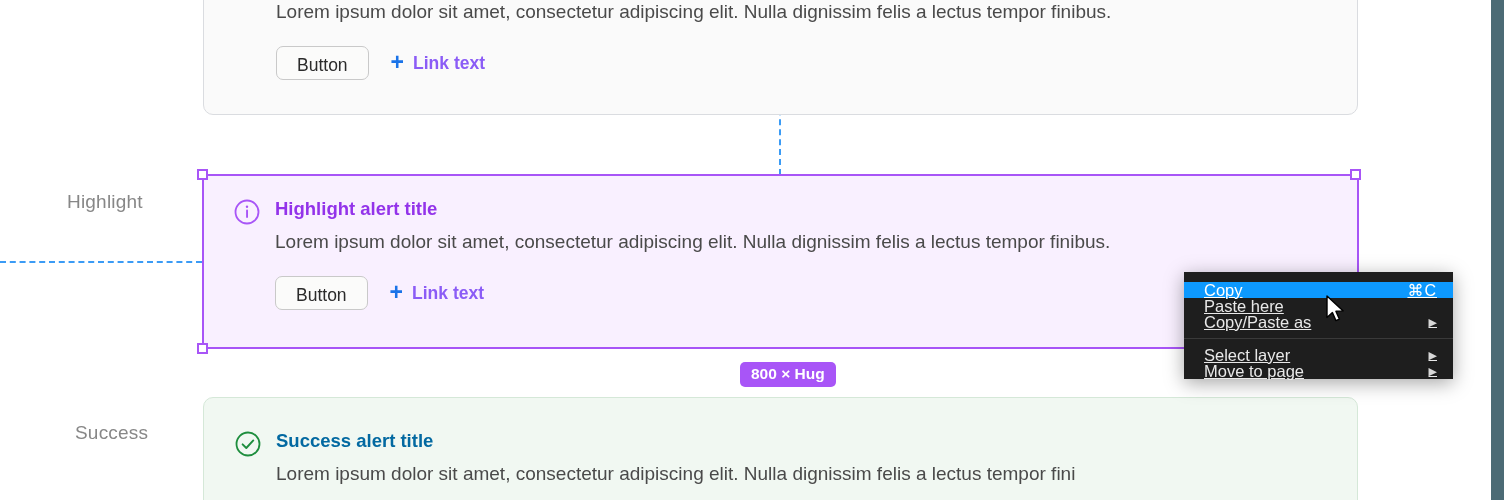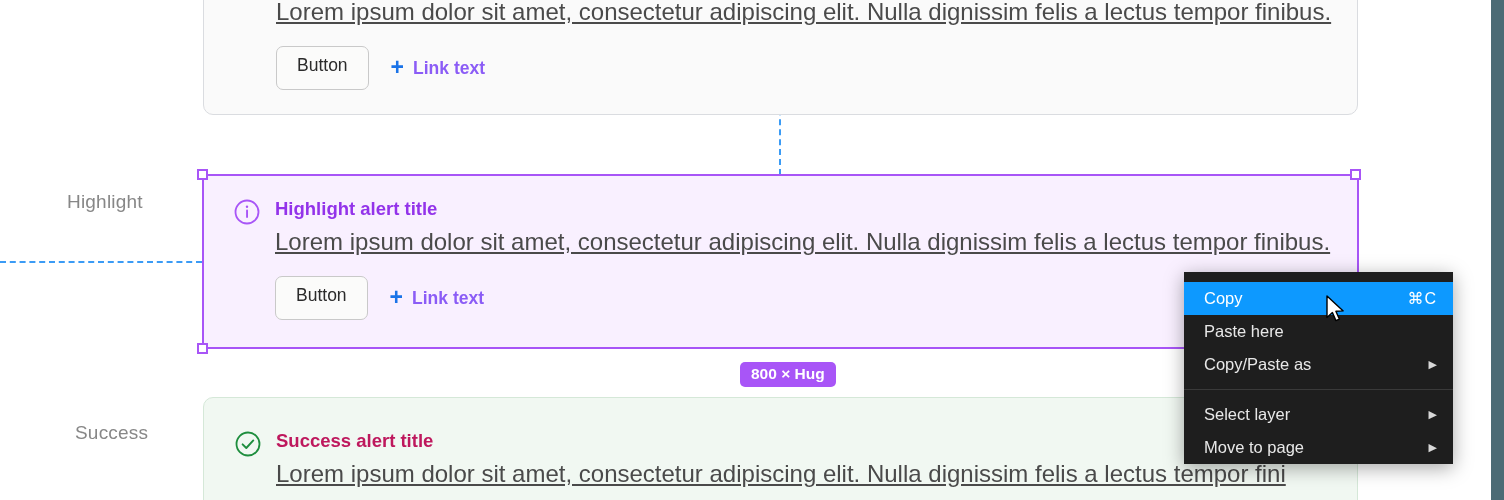--- a/index.html
+++ b/index.html
@@ -55,39 +55,38 @@
   }
   .alert-body{ flex:1 1 auto; min-width:0; }
   .alert-title{
     font-size:18.5px;
     font-weight:bold;
     line-height:24px;
     margin-bottom:8px;
     white-space:nowrap;
   }
   .alert-desc{
-    font-size:24px;
+    font-size:19px;
     color:#4a4a4a;
     line-height:26px;
     white-space:nowrap;
-    text-decoration:underline;
   }
   .alert-actions{
     display:flex;
     align-items:center;
     margin-top:21px;
   }
   .btn{
     font-family:"Liberation Sans", sans-serif;
     font-size:17.5px;
     color:#2b2b2b;
     background:#fbfbfa;
     border:1px solid #c9c9c9;
     border-radius:7px;
-    padding:8px 20px 14px 20px;
+    padding:8px 20px 4px 20px;
     line-height:20px;
     cursor:pointer;
   }
   .linkwrap{
     display:flex; align-items:center;
     margin-left:22px;
     cursor:pointer;
   }
   .plus{
     color:#1a73e8;
@@ -154,42 +153,43 @@
   }
 
   
   #card-success{
     left:203px; top:397px;
     width:1155px; height:160px;
     background:#f1f8f2;
     border:1px solid #d5e8d8;
     border-radius:10px;
   }
-  #card-success .alert-title{ color:#be185d; }
+  #card-success .alert-title{ color:#0369a1; }
 
   
   .ctx-menu{
     position:absolute;
     left:1184px; top:272px;
     width:269px;
     background:#1e1e1e;
     padding:10px 0 0 0;
     box-shadow:0 4px 18px rgba(0,0,0,0.35);
     z-index:50;
   }
   .ctx-item{
     display:flex;
     align-items:center;
     justify-content:space-between;
-    height:33px;
+    height:16px;
     padding:0 16px 0 20px;
     color:#e8e8e8;
     font-size:16.5px;
     white-space:nowrap;
     cursor:default;
+    text-decoration:underline;
   }
   .ctx-item.selected{
     background:#0d99ff;
     color:#ffffff;
   }
   .ctx-shortcut{
     color:#c7c7c7;
     font-size:16px;
     letter-spacing:1px;
   }

